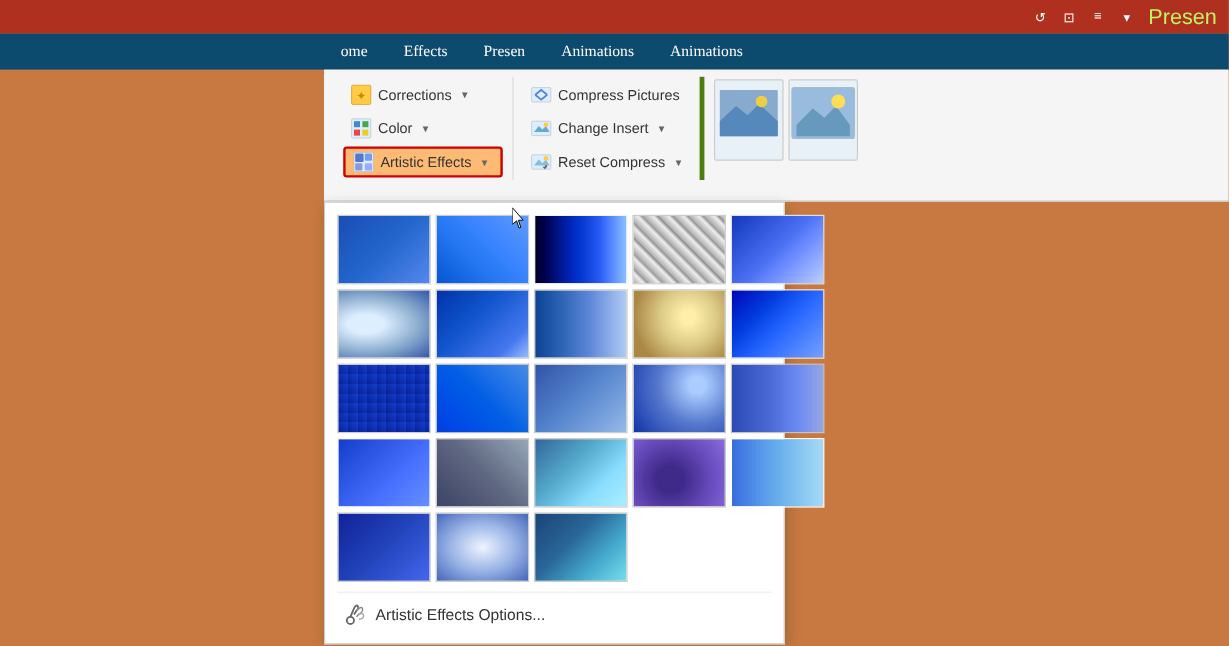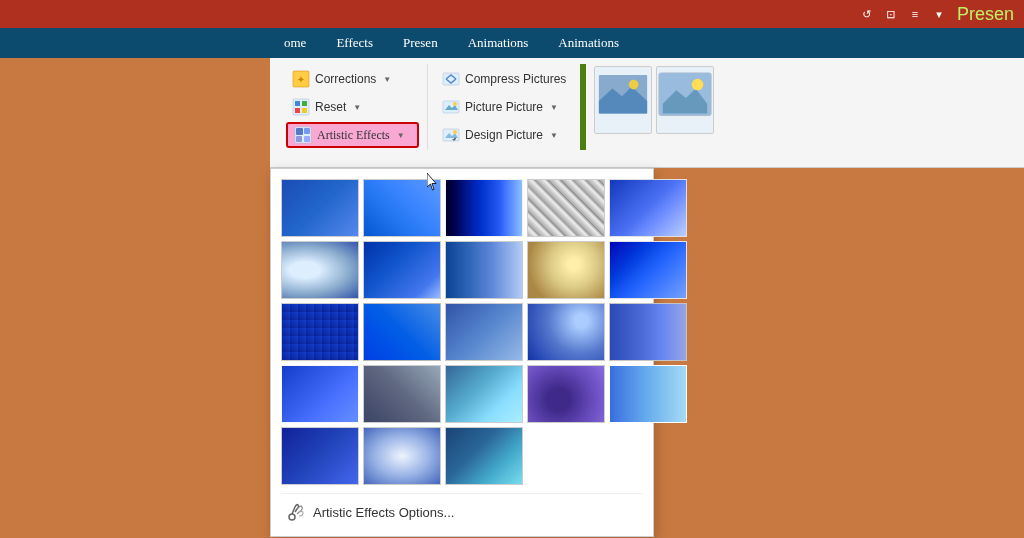--- a/index.html
+++ b/index.html
@@ -100,23 +100,22 @@
       padding: 2px 6px;
       font-size: 12px;
       color: #333;
       cursor: pointer;
       border-radius: 2px;
       white-space: nowrap;
       height: 26px;
     }
     .ribbon-btn.highlighted {
       border: 2px solid #c00;
-      background: #f9a8d4;
+      background: #fdba74;
       border-radius: 3px;
-      font-family: Liberation Serif, serif;
     }
     .ribbon-btn-icon {
       width: 18px;
       height: 18px;
       display: flex;
       align-items: center;
       justify-content: center;
       font-size: 14px;
     }
     .ribbon-btn-arrow {
@@ -124,21 +123,21 @@
       color: #666;
       margin-left: 2px;
     }
 
     
     .ribbon-group-right {
       display: flex;
       flex-direction: column;
       gap: 2px;
       padding: 2px 8px;
-      border-right: 6px solid #4d7c0f;
+      border-right: 4px solid #4d7c0f;
       min-width: 150px;
     }
 
     
     .picture-styles-group {
       display: flex;
       align-items: center;
       padding: 2px 8px;
       gap: 4px;
     }
@@ -297,21 +296,21 @@
     <div class="ribbon-btn">
       <div class="ribbon-btn-icon">
         <svg width="18" height="18" viewBox="0 0 18 18">
           <rect x="1" y="1" width="16" height="16" rx="1" fill="#ddeeff" stroke="#aabbcc" stroke-width="0.5"></rect>
           <rect x="3" y="3" width="5" height="5" fill="#4488cc"></rect>
           <rect x="10" y="3" width="5" height="5" fill="#44aa44"></rect>
           <rect x="3" y="10" width="5" height="5" fill="#ee4444"></rect>
           <rect x="10" y="10" width="5" height="5" fill="#eecc22"></rect>
         </svg>
       </div>
-      <span>Reset</span>
+      <span>Color</span>
       <span class="ribbon-btn-arrow">▼</span>
     </div>
 
     <div class="ribbon-btn highlighted">
       <div class="ribbon-btn-icon">
         <svg width="18" height="18" viewBox="0 0 18 18">
           <rect x="1" y="1" width="16" height="16" rx="1" fill="#ddeeff" stroke="#aabbcc" stroke-width="0.5"></rect>
           <rect x="2" y="2" width="7" height="7" fill="#5577cc" rx="1"></rect>
           <rect x="10" y="2" width="6" height="6" fill="#7799ee" rx="1"></rect>
           <rect x="2" y="10" width="6" height="6" fill="#8899dd" rx="1"></rect>
@@ -337,34 +336,34 @@
     </div>
 
     <div class="ribbon-btn">
       <div class="ribbon-btn-icon">
         <svg width="18" height="18" viewBox="0 0 18 18">
           <rect x="1" y="3" width="16" height="12" rx="1" fill="#ddeeff" stroke="#aabbcc" stroke-width="0.5"></rect>
           <path d="M3 12 L7 7 L10 10 L13 7 L16 12 Z" fill="#66aacc" stroke="none"></path>
           <circle cx="13" cy="6" r="2" fill="#ffcc44"></circle>
         </svg>
       </div>
-      <span>Picture Picture</span>
+      <span>Change Insert</span>
       <span class="ribbon-btn-arrow">▼</span>
     </div>
 
     <div class="ribbon-btn">
       <div class="ribbon-btn-icon">
         <svg width="18" height="18" viewBox="0 0 18 18">
           <rect x="1" y="3" width="16" height="12" rx="1" fill="#ddeeff" stroke="#aabbcc" stroke-width="0.5"></rect>
           <path d="M3 12 L7 7 L10 10 L13 7 L16 12 Z" fill="#88bbdd" stroke="none"></path>
           <circle cx="13" cy="6" r="2" fill="#ffcc44"></circle>
           <path d="M14 13 C14 11 12 11 12 13 L10 13 L12 15 L14 13 Z" fill="#666" stroke="none"></path>
         </svg>
       </div>
-      <span>Design Picture</span>
+      <span>Reset Compress</span>
       <span class="ribbon-btn-arrow">▼</span>
     </div>
   </div>
 
   <div class="picture-styles-group">
     <div class="pic-style-thumb">
       <svg width="58" height="68" viewBox="0 0 58 68">
         <rect width="58" height="68" fill="#e8f0f8"></rect>
         <rect x="4" y="8" width="50" height="40" fill="#88aacc" rx="1"></rect>
         <path d="M4 35 L18 22 L28 30 L38 20 L54 35 L54 48 L4 48 Z" fill="#5588bb"></path>

